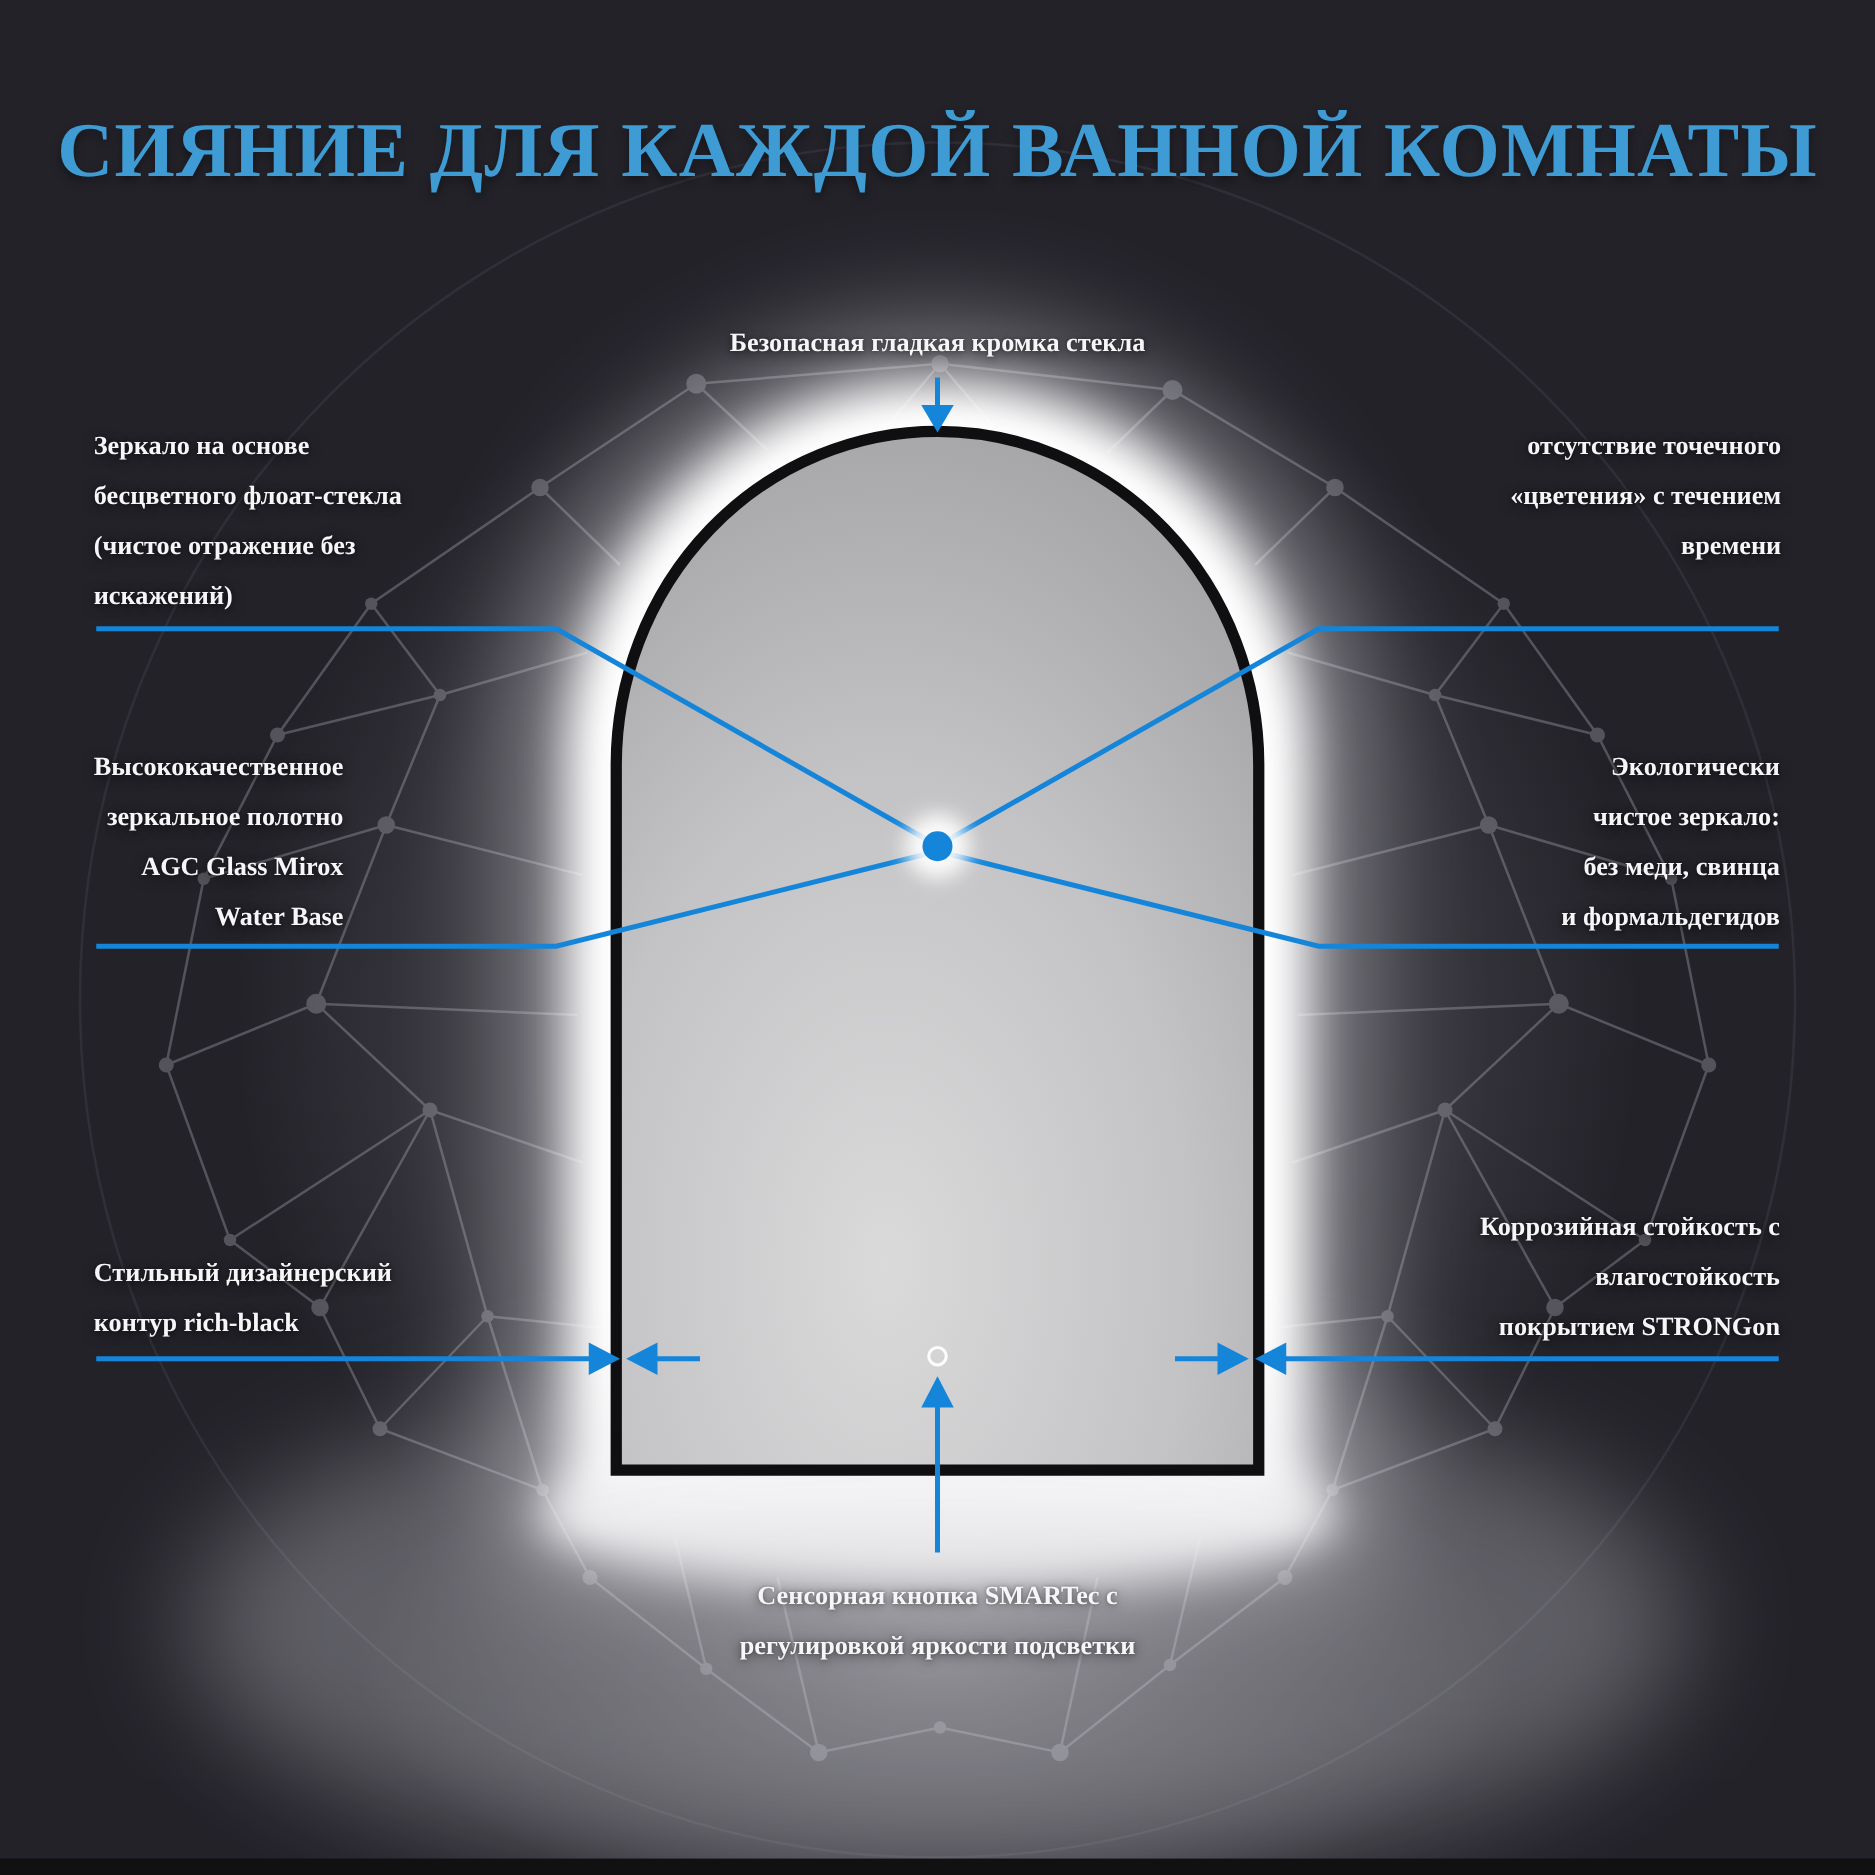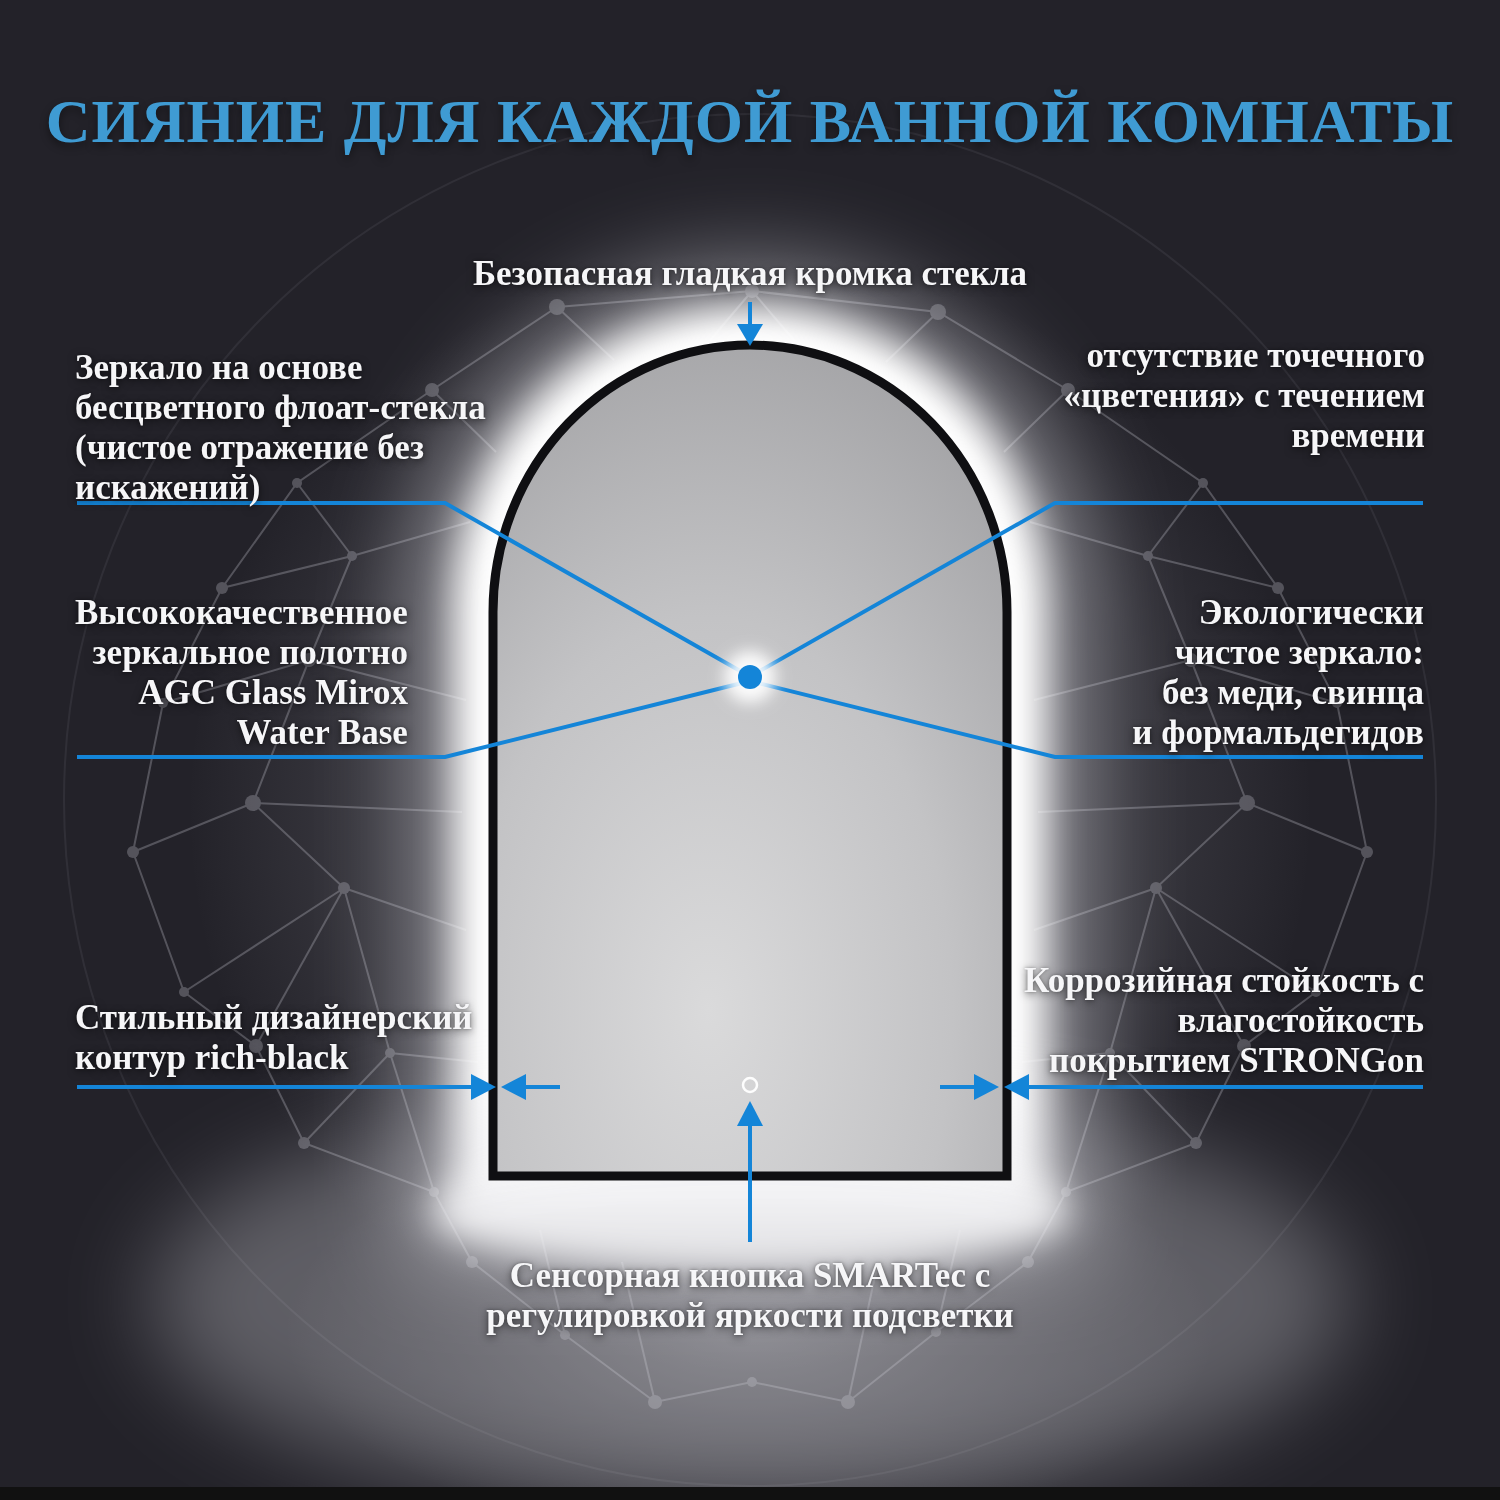--- a/index.html
+++ b/index.html
@@ -18,29 +18,29 @@
     position:absolute;left:0;right:0;top:86px;
     text-align:center;
     font-weight:bold;font-size:62px;letter-spacing:1px;
     color:#3f9bd3;
     text-shadow:0 4px 8px rgba(0,0,0,.4);
     white-space:nowrap;
   }
   .callout{
     position:absolute;
     color:#f6f6f8;
-    font-weight:bold;font-size:35px;line-height:40px;
+    font-weight:bold;font-size:21px;line-height:40px;
     text-shadow:0 2px 9px rgba(0,0,0,.55), 0 0 3px rgba(0,0,0,.3);
     white-space:nowrap;
   }
   .align-left{text-align:left;}
   .align-right{text-align:right;}
   .align-center{text-align:center;left:0;right:0;}
   .pos-top{top:254px;}
-  .pos-lt{left:75px;top:348px;}
+  .pos-lt{left:75px;top:336px;}
   .pos-rt{right:75px;top:336px;}
   .pos-lm{left:75px;top:593px;text-align:right;}
   .pos-rm{right:76px;top:593px;}
   .pos-lb{left:75px;top:998px;}
   .pos-rb{right:76px;top:961px;}
   .pos-bc{top:1256px;}
 </style>
 </head>
 <body>
 

